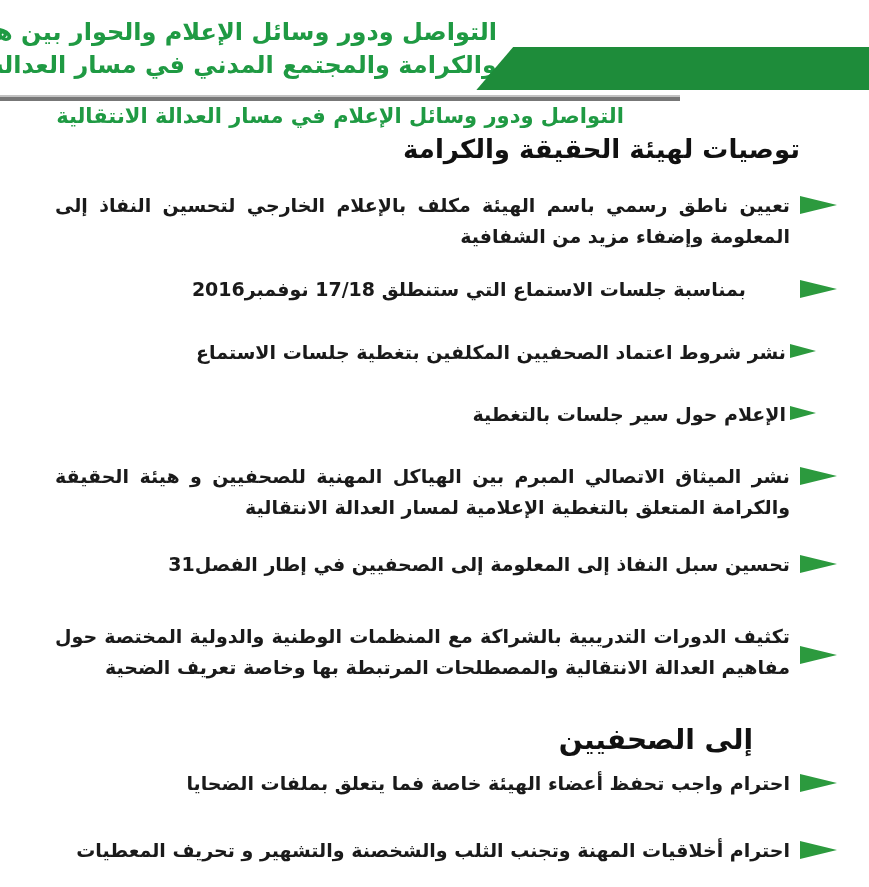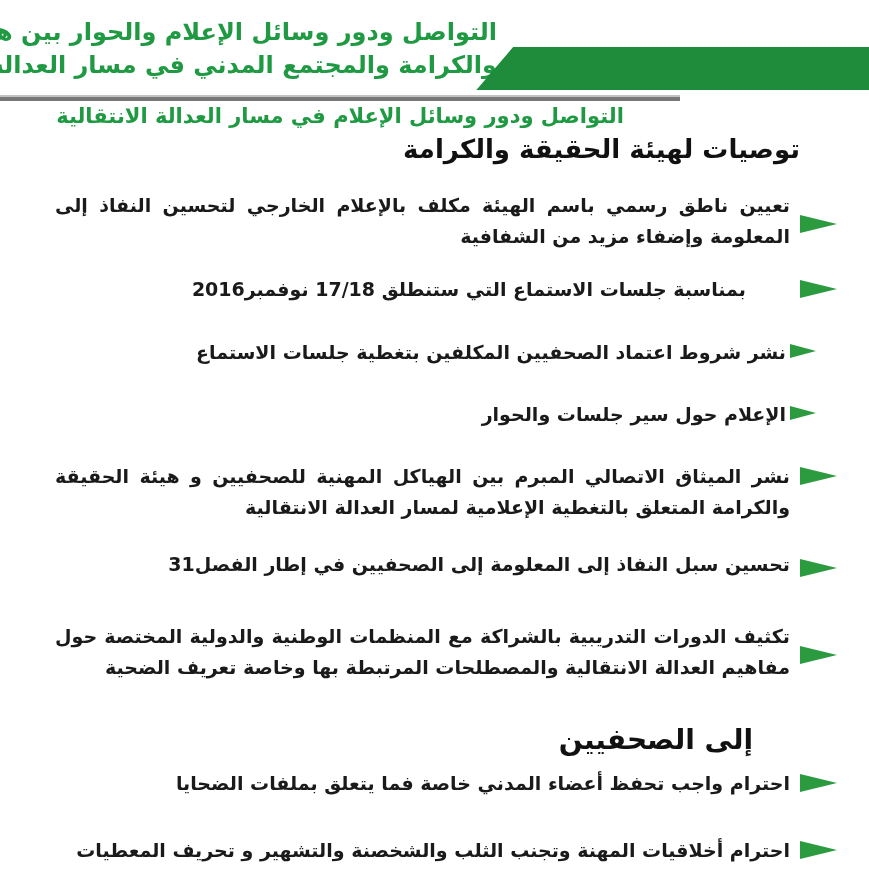--- a/index.html
+++ b/index.html
@@ -81,21 +81,21 @@
     flex:1 1 auto;
     margin:0;
     color:#1a1a1a;
     font-size:19px;
     line-height:31px;
     font-weight:bold;
     text-align:justify;
     text-align-last:right;
   }
   
-  .mt-22{margin-top:22px;gap:44px;} .mt-26{margin-top:26px;align-items:center;} .mt-31{margin-top:31px;}
+  .mt-22{margin-top:22px;gap:44px;} .mt-26{margin-top:26px;} .mt-31{margin-top:31px;}
   .mt-32{margin-top:32px;justify-content:space-between;} .mt-41{margin-top:41px;align-items:center;} .mt-12{margin-top:12px;}
   .mt-36{margin-top:36px;}
 </style>
 </head>
 <body>
 
 <div class="page">
 
   <div class="band"></div>
 
@@ -122,21 +122,21 @@
       <p class="btext">بمناسبة جلسات الاستماع التي ستنطلق 17/18 نوفمبر2016</p>
     </div>
 
     <div class="bullet mt-32">
       <span class="arrow small"></span>
       <p class="btext">نشر شروط اعتماد الصحفيين المكلفين بتغطية جلسات الاستماع</p>
     </div>
 
     <div class="bullet mt-31">
       <span class="arrow small"></span>
-      <p class="btext">الإعلام حول سير جلسات والحوار</p>
+      <p class="btext">الإعلام حول سير جلسات بالتغطية</p>
     </div>
 
     <div class="bullet mt-31">
       <span class="arrow large"></span>
       <p class="btext">نشر الميثاق الاتصالي المبرم بين الهياكل المهنية للصحفيين و هيئة الحقيقة والكرامة المتعلق بالتغطية الإعلامية لمسار العدالة الانتقالية</p>
     </div>
 
     <div class="bullet mt-26">
       <span class="arrow large"></span>
       <p class="btext">تحسين سبل النفاذ إلى المعلومة إلى الصحفيين في إطار الفصل31</p>
@@ -148,21 +148,21 @@
     </div>
 
   </div>
 
   <div class="section-heading h2">إلى الصحفيين</div>
 
   <div class="bullets">
 
     <div class="bullet mt-12">
       <span class="arrow large"></span>
-      <p class="btext">احترام واجب تحفظ أعضاء المدني خاصة فما يتعلق بملفات الضحايا</p>
+      <p class="btext">احترام واجب تحفظ أعضاء الهيئة خاصة فما يتعلق بملفات الضحايا</p>
     </div>
 
     <div class="bullet mt-36">
       <span class="arrow large"></span>
       <p class="btext">احترام أخلاقيات المهنة وتجنب الثلب والشخصنة والتشهير و تحريف المعطيات</p>
     </div>
 
   </div>
 
 </div>

